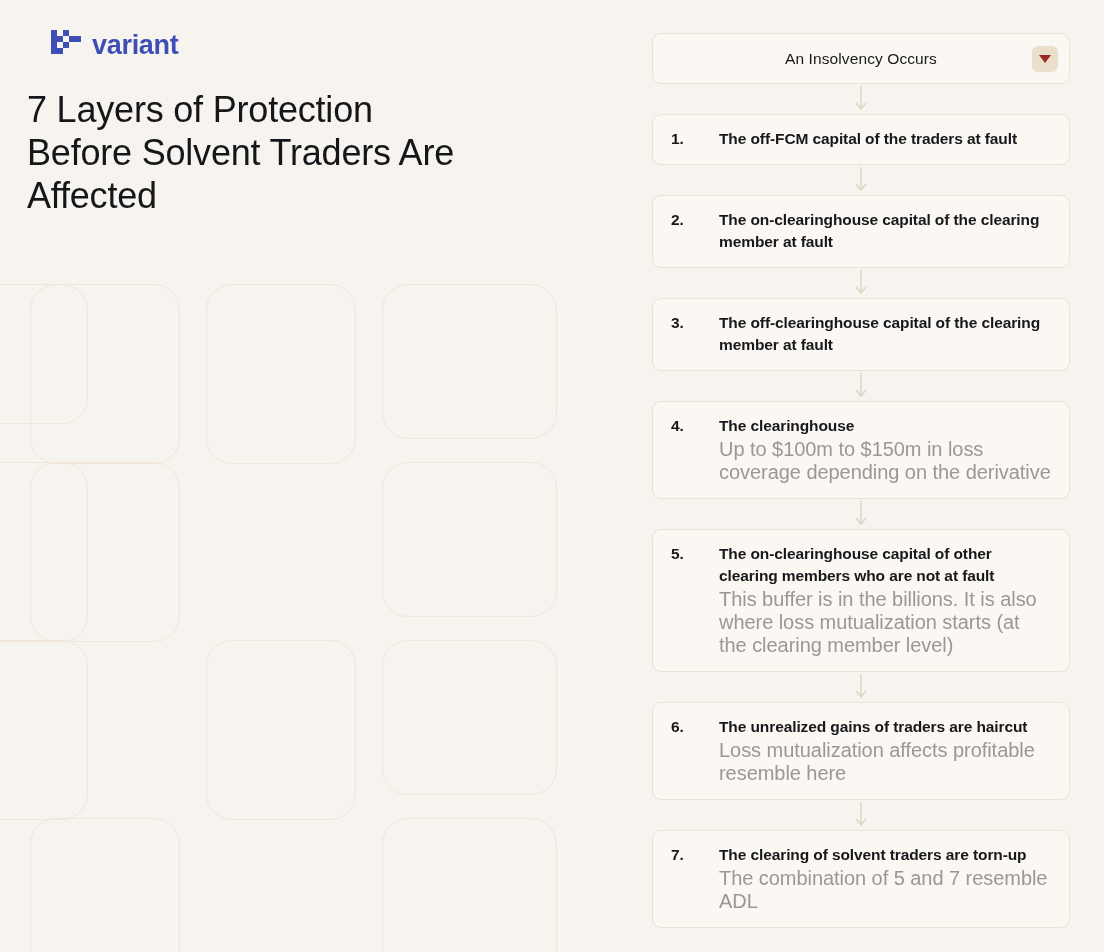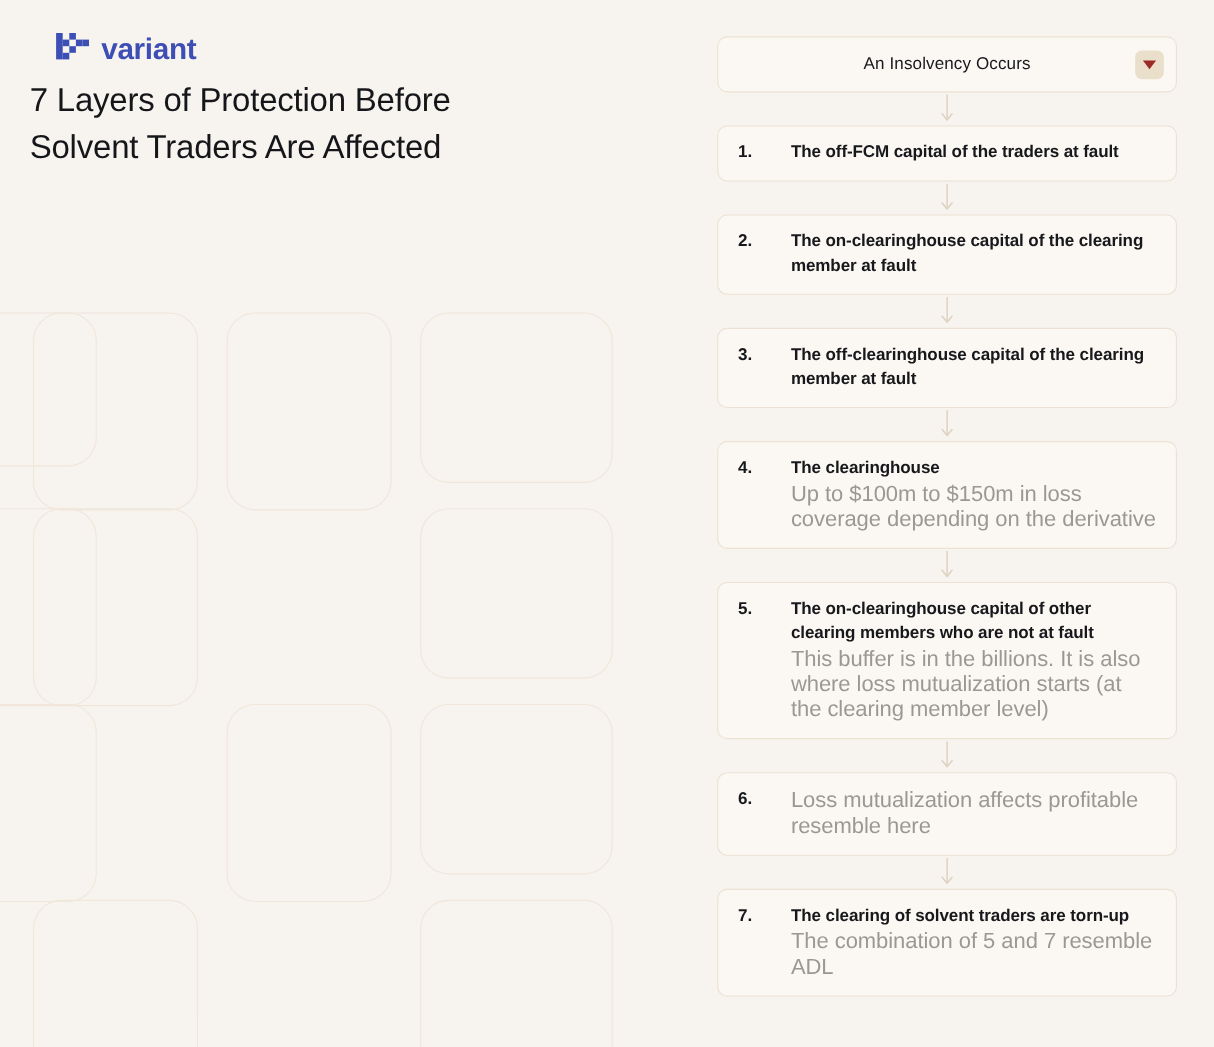--- a/index.html
+++ b/index.html
@@ -55,22 +55,22 @@
   #brand-mark { width: 30px; height: 30px; display: block; }
   #brand-name {
     color: #3d4fb5;
     font-size: 27px;
     font-weight: bold;
     letter-spacing: -0.3px;
     line-height: 1;
   }
 
   #page-title {
-    margin-top: 8px;
-    font-size: 30px;
+    margin-top: 26px;
+    font-size: 36px;
     font-weight: 400;
     line-height: 43px;
     color: #15161a;
     letter-spacing: -0.2px;
     max-width: 460px;
   }
 
   
   #flow {
     position: absolute;
@@ -314,20 +314,21 @@
       <path d="M7 0 L7 22" stroke="#ded2c2" stroke-width="1.4" fill="none"></path>
       <path d="M2.5 17.5 L7 23 L11.5 17.5" stroke="#ded2c2" stroke-width="1.4" fill="none" stroke-linecap="round" stroke-linejoin="round"></path>
     </svg>
   </div>
 
   <div class="step-wrap">
     <div class="flow-box">
       <div class="step-row">
         <span class="step-num">6.</span>
         <div class="step-body">
+          <div class="step-title">The unrealized gains of traders are haircut</div>
           <div class="step-sub">Loss mutualization affects profitable resemble here</div>
         </div>
       </div>
     </div>
   </div>
 
   <div class="connector">
     <svg width="14" height="26" viewBox="0 0 14 26">
       <path d="M7 0 L7 22" stroke="#ded2c2" stroke-width="1.4" fill="none"></path>
       <path d="M2.5 17.5 L7 23 L11.5 17.5" stroke="#ded2c2" stroke-width="1.4" fill="none" stroke-linecap="round" stroke-linejoin="round"></path>

